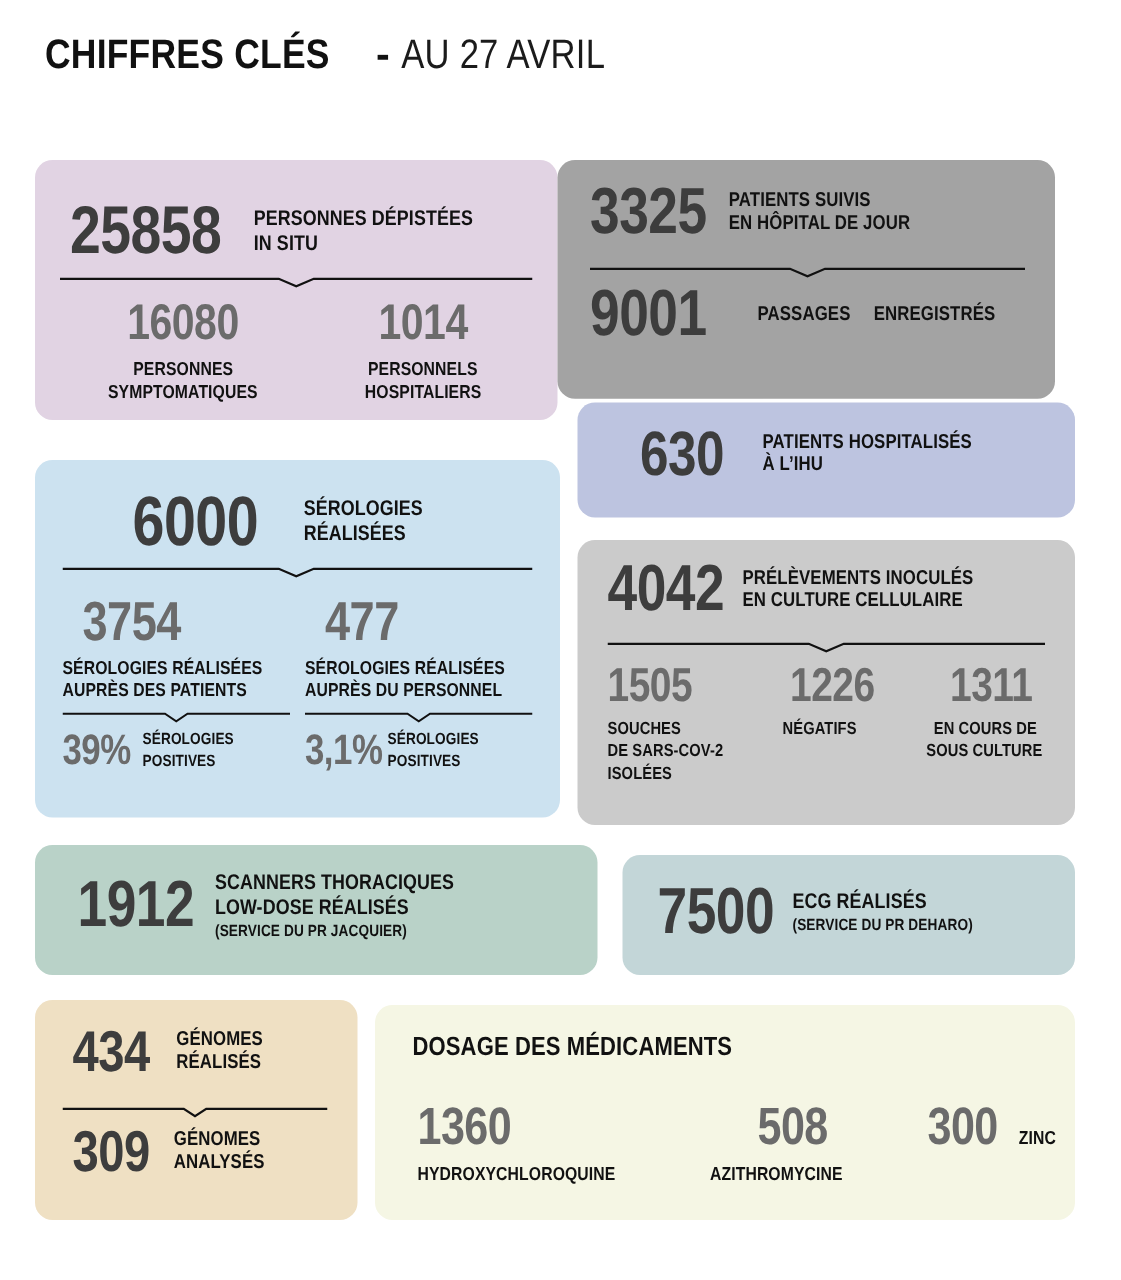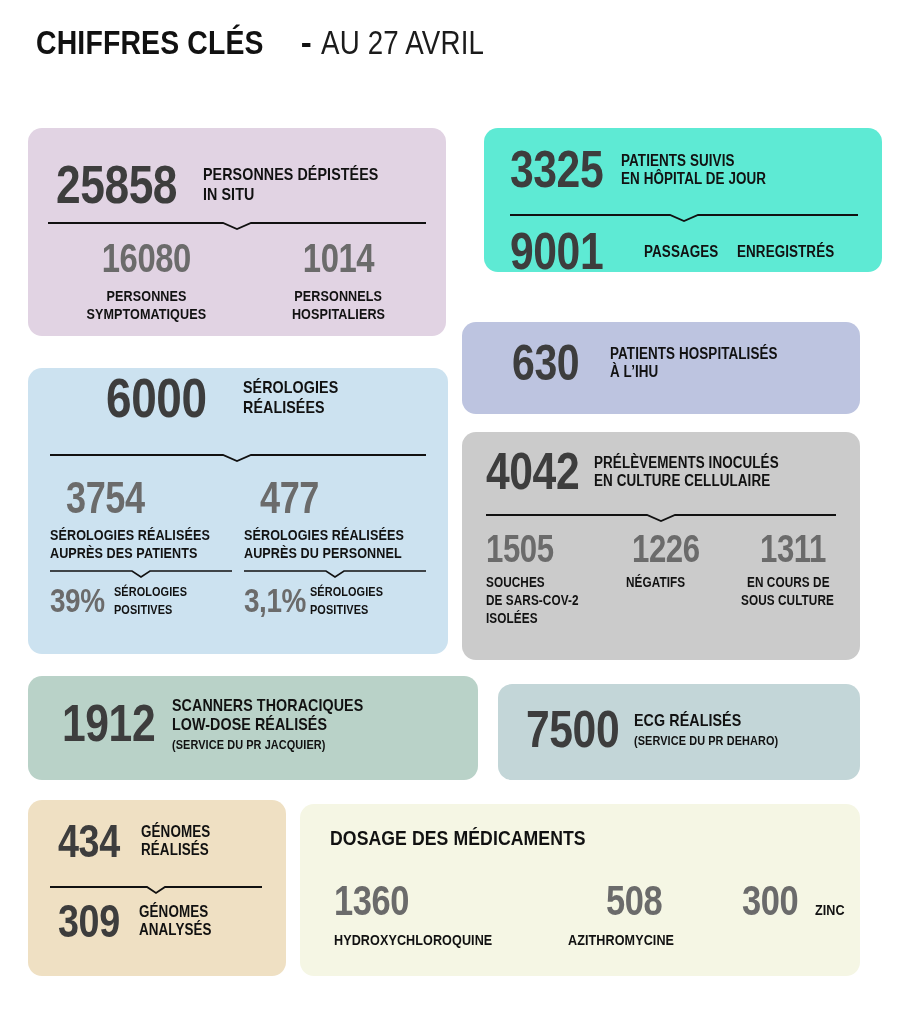--- a/index.html
+++ b/index.html
@@ -86,21 +86,21 @@
       <div class="lbl c" style="font-size:15px; margin-top:10px;">PERSONNES</div>
       <div class="lbl c" style="font-size:15px;">SYMPTOMATIQUES</div>
     </div>
     <div class="blk" style="left:230px; top:112px; text-align:center; width:160px;">
       <div class="num mid c" style="font-size:40px;">1014</div>
       <div class="lbl c" style="font-size:15px; margin-top:10px;">PERSONNELS</div>
       <div class="lbl c" style="font-size:15px;">HOSPITALIERS</div>
     </div>
   </div>
 
-  <div class="card" style="left:484px; top:128px; width:398px; height:144px; background:#5eead4;">
+  <div class="card" style="left:446px; top:128px; width:398px; height:191px; background:#a3a3a3;">
     <div class="row blk" style="left:26px; top:18px;">
       <span class="num" style="font-size:52px; width:138px;">3325</span>
       <div style="margin-left:-4px;">
         <div class="lbl" style="font-size:16px;">PATIENTS SUIVIS</div>
         <div class="lbl" style="font-size:16px;">EN HÔPITAL DE JOUR</div>
       </div>
     </div>
     <div class="blk" style="left:26px; top:82px; width:348px;">
       <svg class="divider" viewBox="0 0 348 14" preserveAspectRatio="none">
         <path d="M0,5 L145,5 L160,5 L174,11 L188,5 L203,5 L348,5" fill="none" stroke="#111111" stroke-width="1.8"></path>
@@ -119,21 +119,21 @@
     <div class="row blk" style="left:50px; top:18px;">
       <span class="num" style="font-size:50px; width:105px;">630</span>
       <div style="margin-left:-2px;">
         <div class="lbl" style="font-size:16px;">PATIENTS HOSPITALISÉS</div>
         <div class="lbl" style="font-size:16px;">À L’IHU</div>
       </div>
     </div>
   </div>
 
   <div class="card" style="left:28px; top:368px; width:420px; height:286px; background:#cce2f0;">
-    <div class="row blk" style="left:78px; top:4px;">
+    <div class="row blk" style="left:78px; top:23px;">
       <span class="num" style="font-size:56px; width:148px;">6000</span>
       <div style="margin-left:-4px;">
         <div class="lbl" style="font-size:17px;">SÉROLOGIES</div>
         <div class="lbl" style="font-size:17px;">RÉALISÉES</div>
       </div>
     </div>
     <div class="blk" style="left:22px; top:82px; width:376px;">
       <svg class="divider" viewBox="0 0 376 14" preserveAspectRatio="none">
         <path d="M0,5 L158,5 L173,5 L187,11 L201,5 L216,5 L376,5" fill="none" stroke="#111111" stroke-width="1.8"></path>
       </svg>

